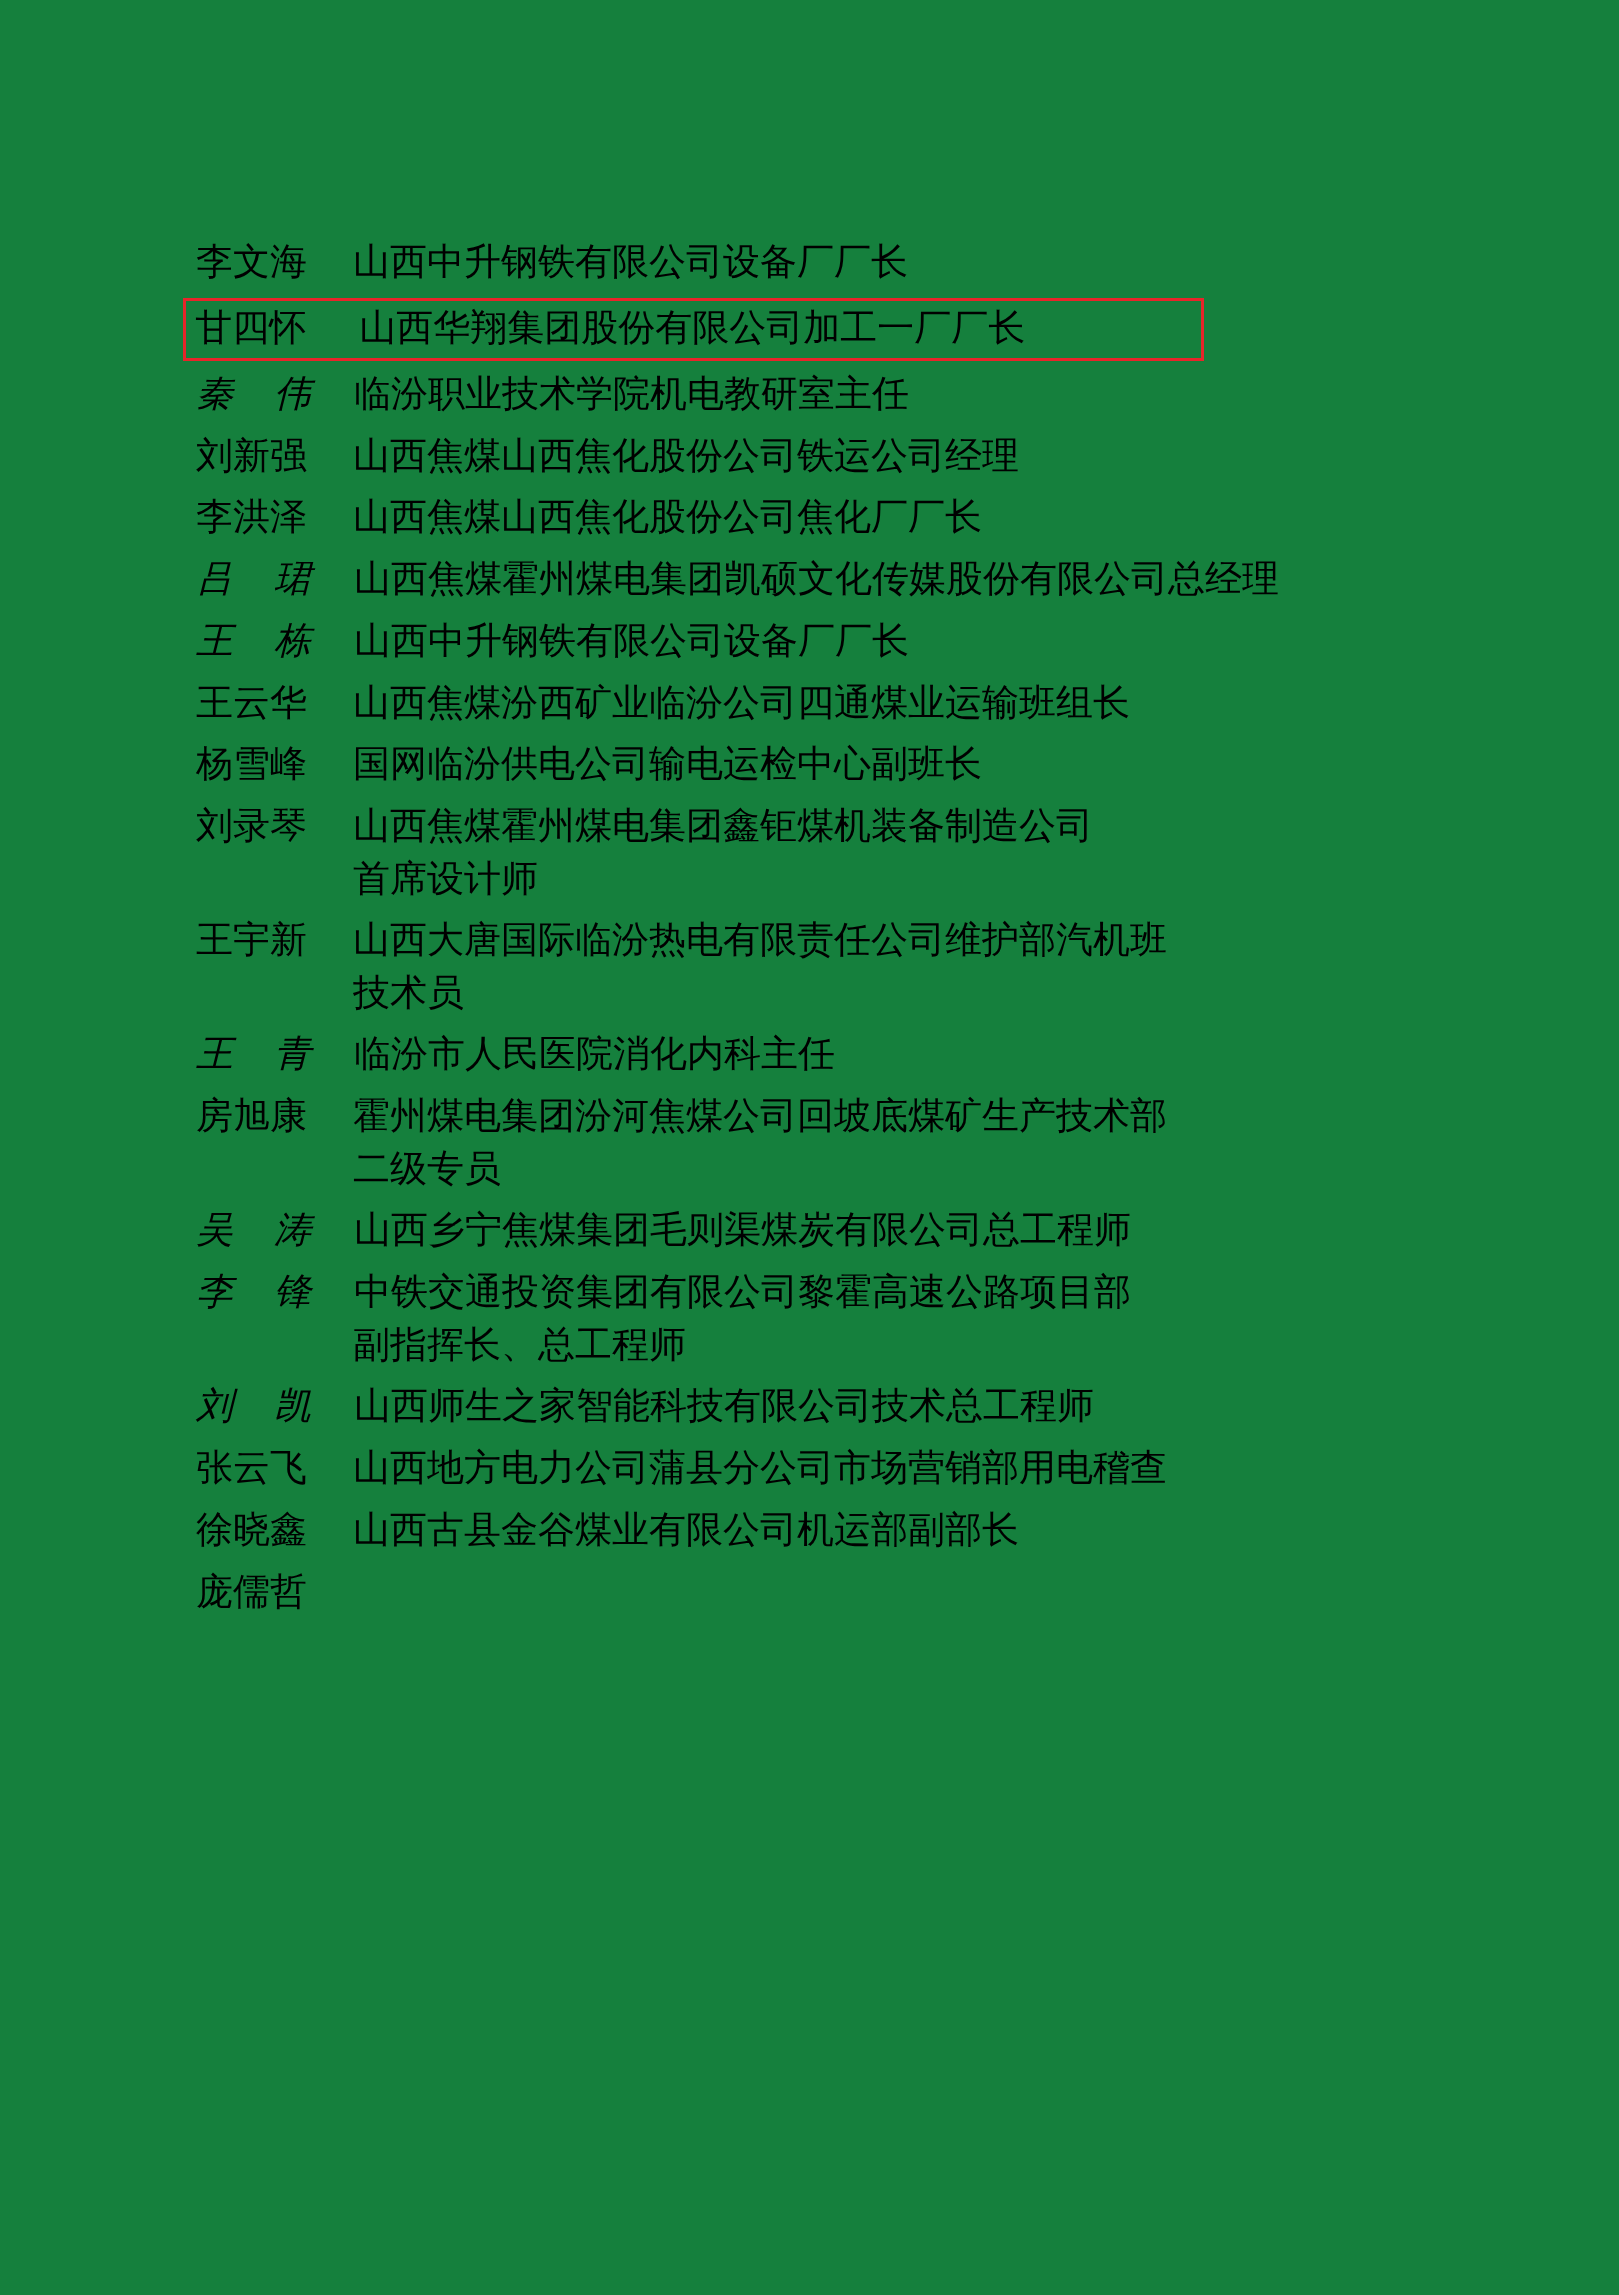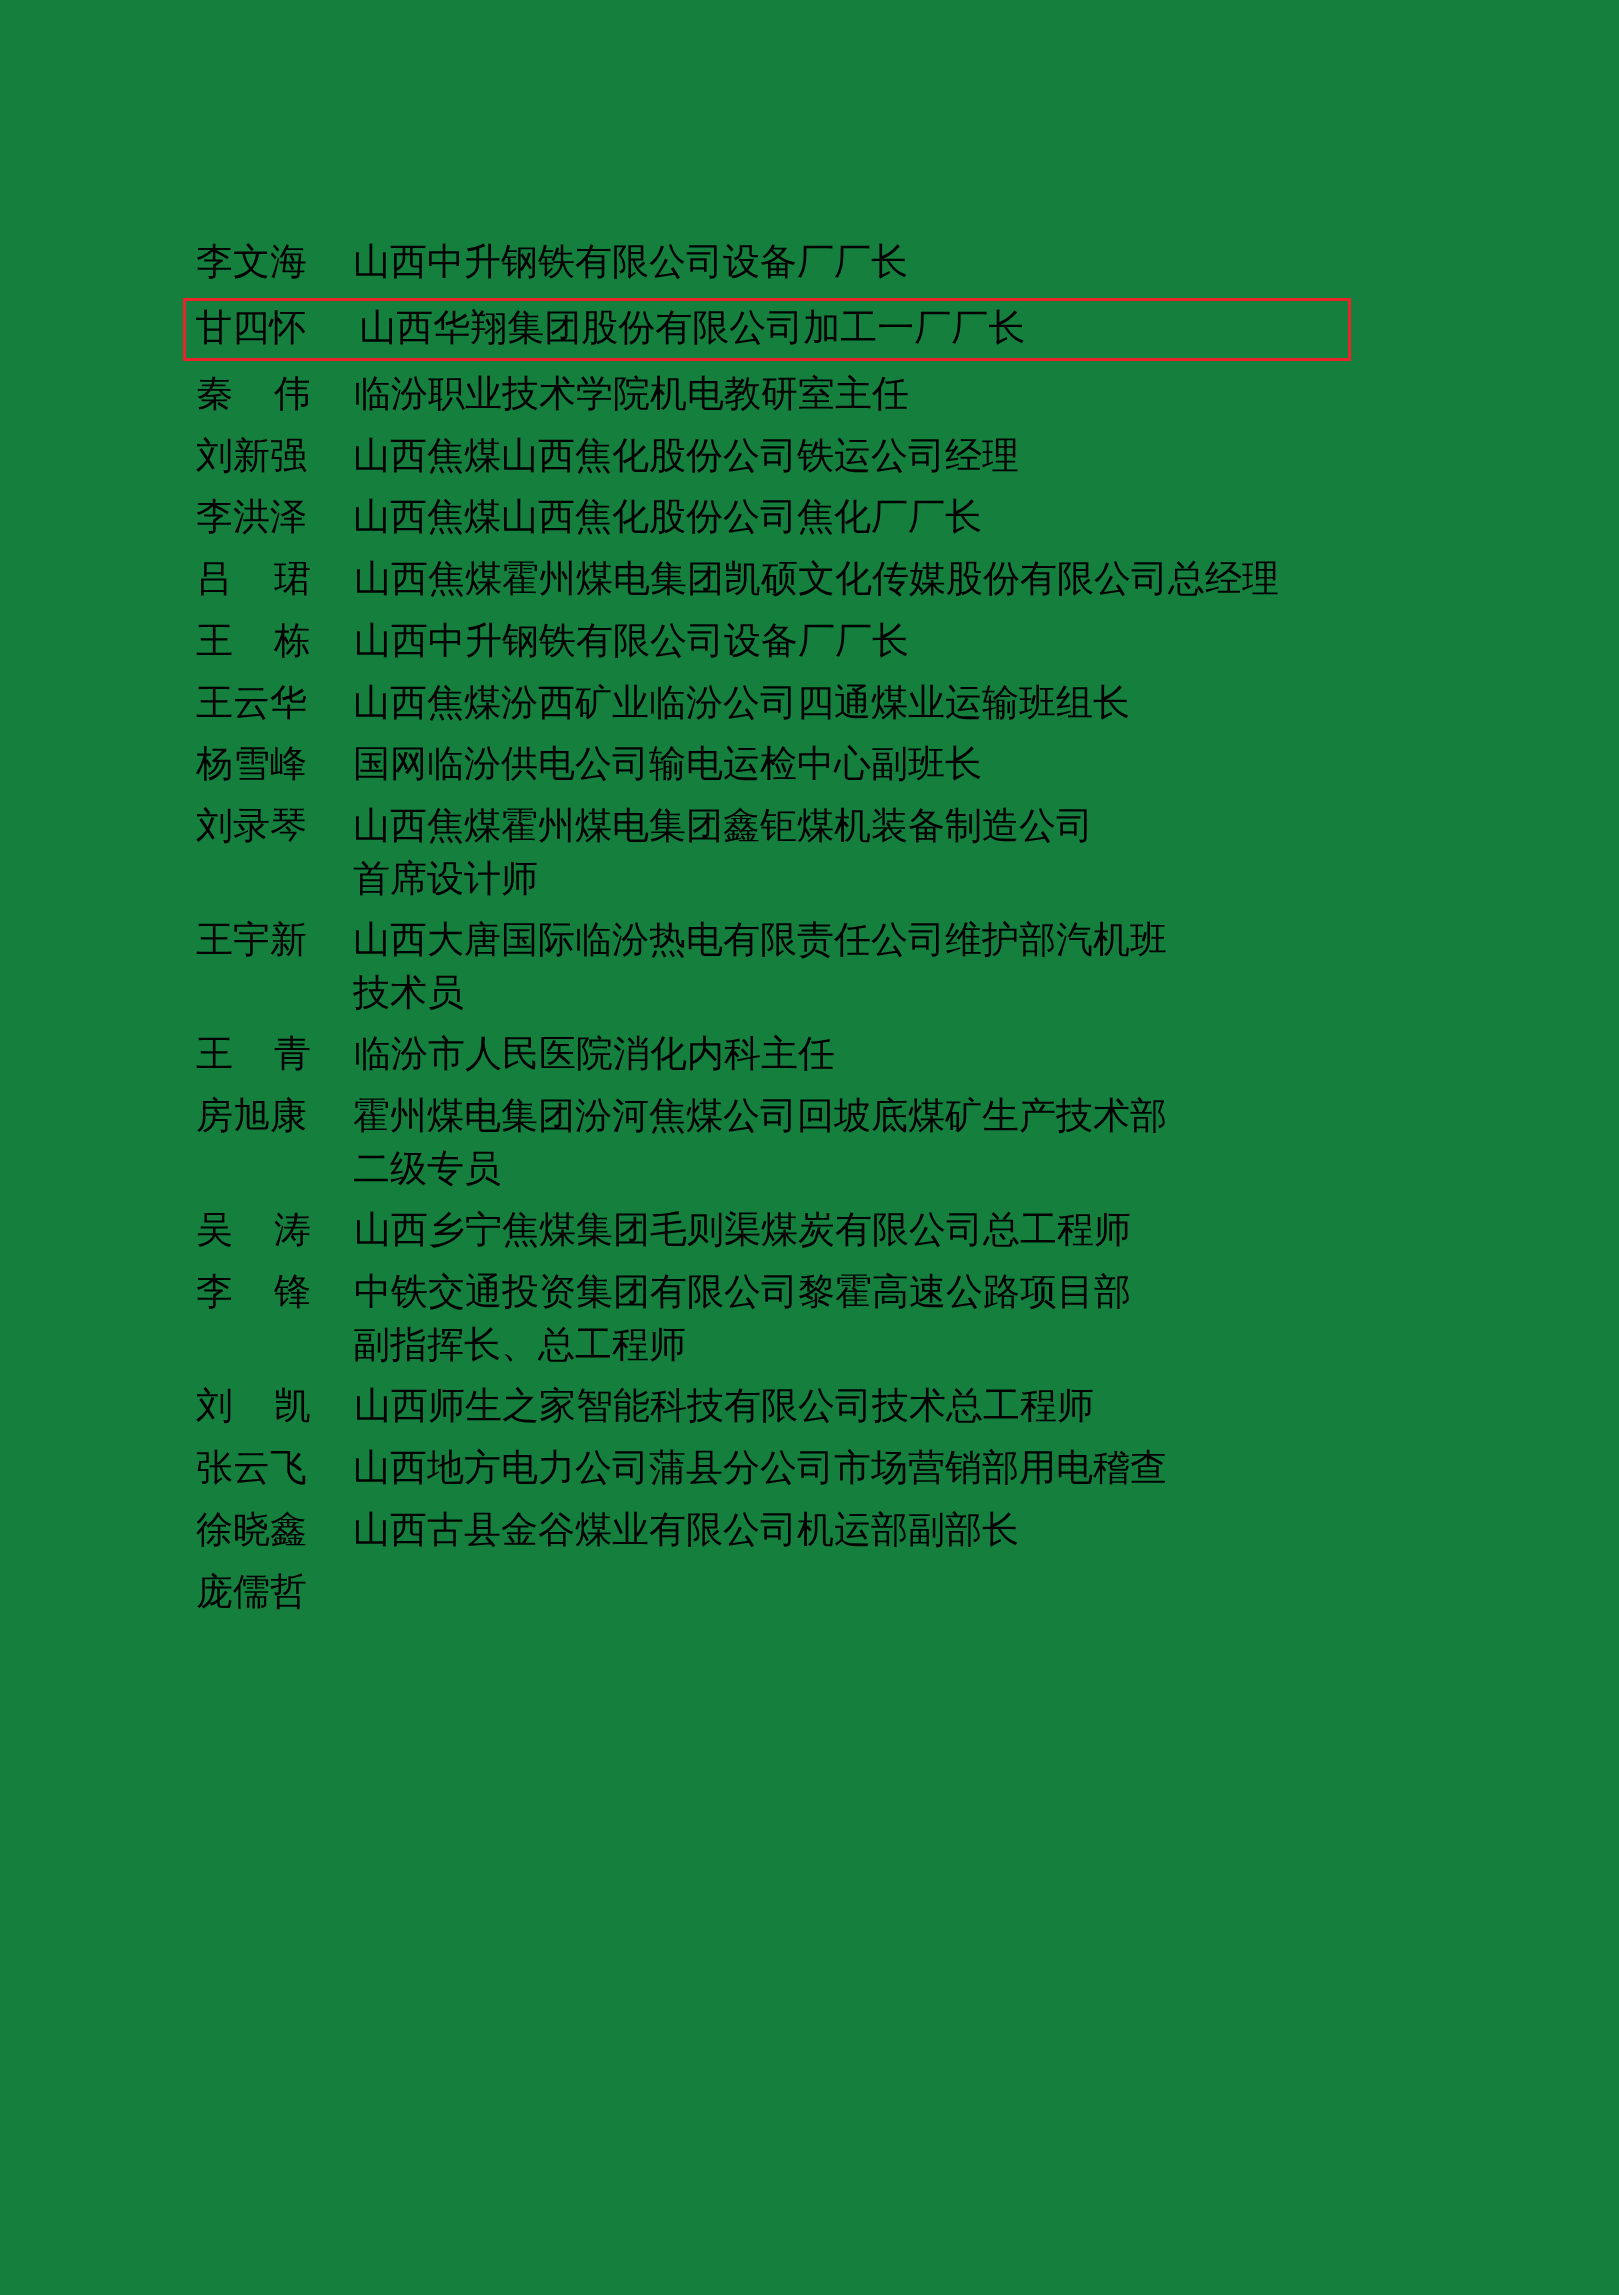--- a/index.html
+++ b/index.html
@@ -31,21 +31,21 @@
   }
   .entry {
     position: relative;
     margin-bottom: 9.2px;
   }
   .entry.highlight {
     border: 3.9px solid #e8252a;
     margin-left: -13px;
     margin-right: 0;
     padding: 1.3px 9.2px 3.9px 9.2px;
-    width: 1168px;
+    width: 1021px;
     box-sizing: border-box;
     margin-bottom: 6.5px;
   }
   .line {
     display: flex;
     align-items: baseline;
     white-space: nowrap;
     line-height: 1.42;
   }
   .name {
@@ -60,20 +60,21 @@
     width: 164px;
     flex: 0 0 164px;
   }
   .name.spaced {
     letter-spacing: 0;
     text-align: justify;
     text-align-last: justify;
     width: 115px;
     flex: 0 0 115px;
     padding-right: 43px;
+    font-style: italic;
   }
   .title {
     font-size: 37px;
     font-family: Liberation Sans, sans-serif;
   }
   .cont {
     margin-left: 157px;
     font-size: 37px;
     line-height: 1.42;
     font-family: "DejaVu Serif", "Liberation Serif", serif;

